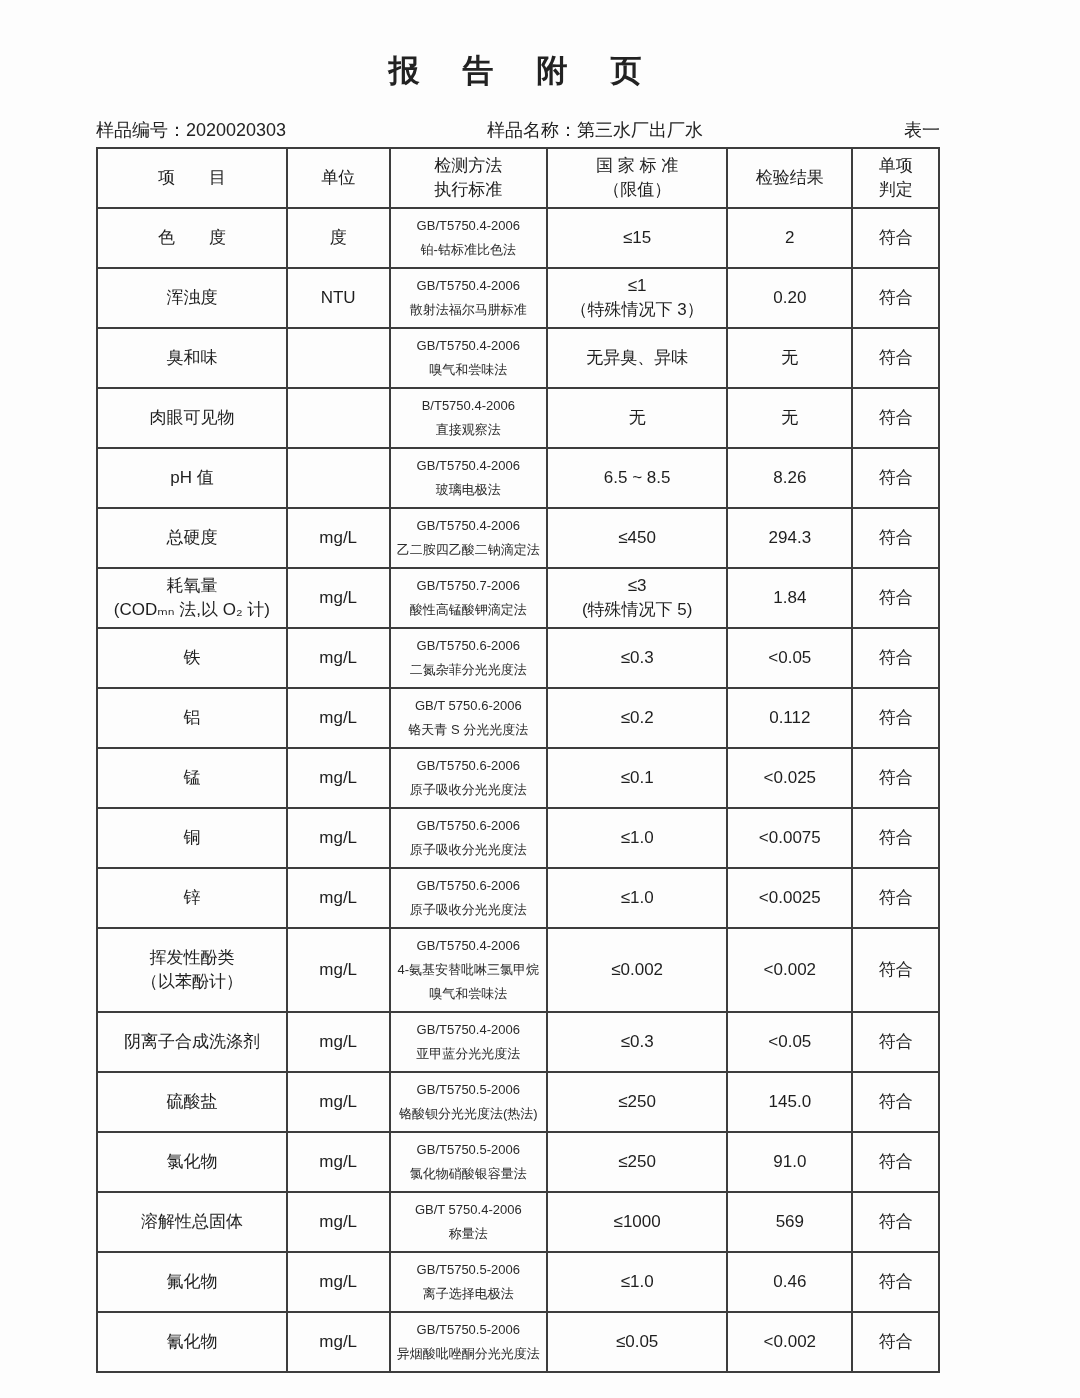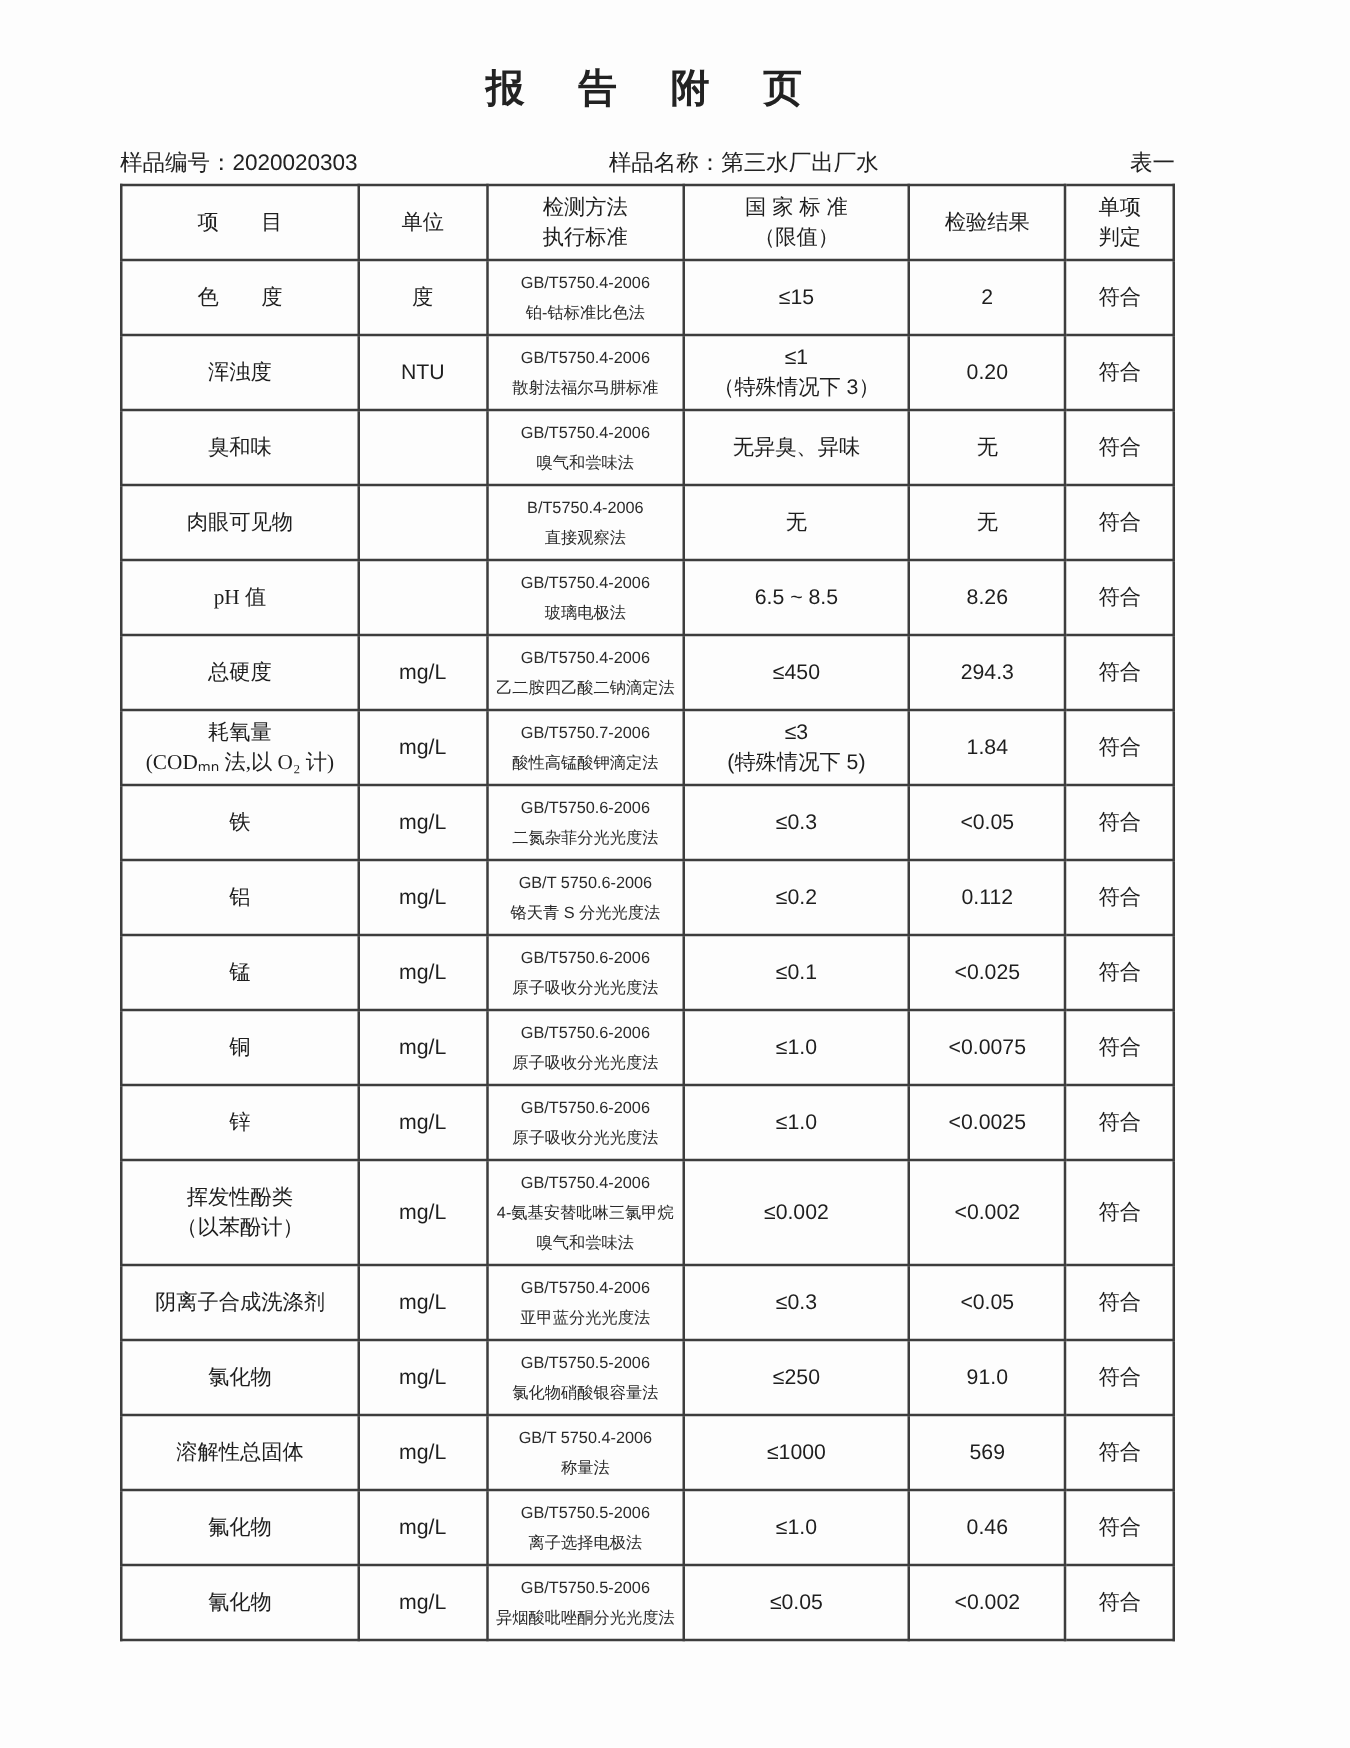--- a/index.html
+++ b/index.html
@@ -34,21 +34,21 @@
     table-layout: fixed;
   }
   .report-table th, .report-table td {
     border: 2px solid #3d3d3d;
     text-align: center;
     vertical-align: middle;
     padding: 5px 2px;
     font-weight: normal;
     overflow: hidden;
   }
-  .col-item     { width: 22.8%; font-family: Liberation Serif, serif; }
+  .col-item     { width: 22.8%; }
   .col-unit     { width: 12.0%; }
   .col-method   { width: 18.8%; }
   .col-standard { width: 21.6%; }
   .col-result   { width: 14.8%; }
   .col-verdict  { width: 10.0%; }
   .cell-line   { font-size: 17px; line-height: 24px; }
   .method-line { font-size: 13px; line-height: 24px; color: #2a2a2a; text-align: center; }
   th .cell-line { font-size: 17px; }
 </style>
 </head>
@@ -385,20 +385,41 @@
           </td>
           <td class="col-result">
             <div class="cell-line">&lt;0.05</div>
           </td>
           <td class="col-verdict">
             <div class="cell-line">符合</div>
           </td>
         </tr>
         <tr>
           <td class="col-item">
+            <div class="cell-line">硫酸盐</div>
+          </td>
+          <td class="col-unit">
+            <div class="cell-line">mg/L</div>
+          </td>
+          <td class="col-method">
+            <div class="method-line">GB/T5750.5-2006</div>
+            <div class="method-line">铬酸钡分光光度法(热法)</div>
+          </td>
+          <td class="col-standard">
+            <div class="cell-line">≤250</div>
+          </td>
+          <td class="col-result">
+            <div class="cell-line">145.0</div>
+          </td>
+          <td class="col-verdict">
+            <div class="cell-line">符合</div>
+          </td>
+        </tr>
+        <tr>
+          <td class="col-item">
             <div class="cell-line">氯化物</div>
           </td>
           <td class="col-unit">
             <div class="cell-line">mg/L</div>
           </td>
           <td class="col-method">
             <div class="method-line">GB/T5750.5-2006</div>
             <div class="method-line">氯化物硝酸银容量法</div>
           </td>
           <td class="col-standard">

